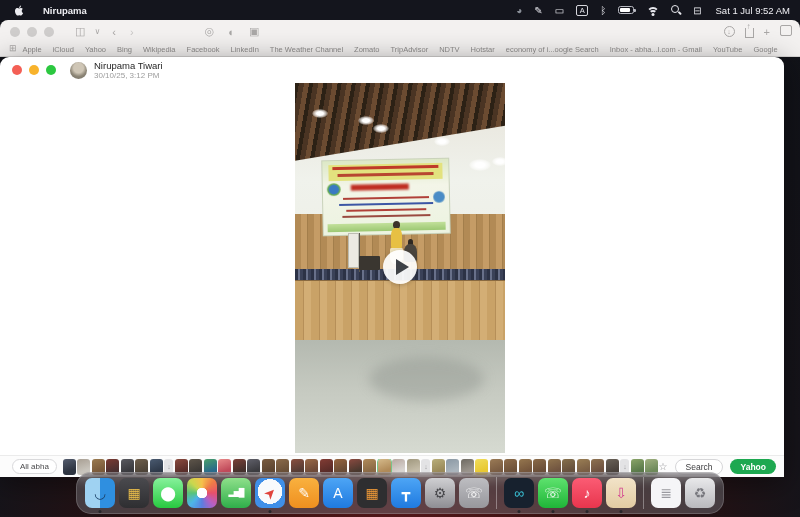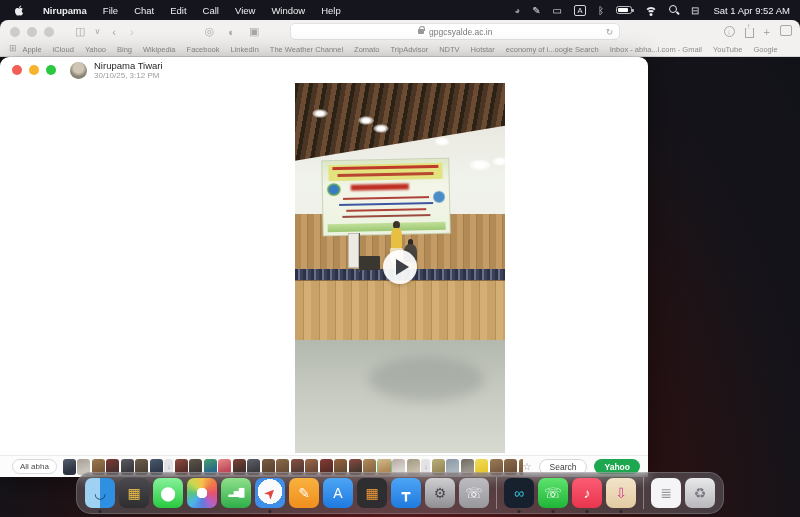--- a/index.html
+++ b/index.html
@@ -46,21 +46,21 @@
   .circ-dl{width:11px;height:11px;border:1px solid #a9a7a6;border-radius:50%;font-size:7px;display:flex;align-items:center;justify-content:center;color:#a9a7a6;}
   .share-ic{width:9px;height:10px;border:1px solid #a9a7a6;border-top:0;position:relative;margin-top:3px;}
   .share-ic::before{content:"↑";position:absolute;top:-6px;left:1px;font-size:8px;color:#a9a7a6;}
   .tabs-ic{width:10px;height:9px;border:1px solid #a9a7a6;border-radius:2px;position:relative;}
   .tabs-ic::before{content:"";position:absolute;right:-3px;top:-3px;width:10px;height:9px;border:1px solid #a9a7a6;border-radius:2px;background:#f3f1f0;}
   .fav-bar{height:13px;display:flex;align-items:center;justify-content:center;gap:11px;font-size:7.5px;color:#8e8c8b;position:relative;}
   .fav-grid{position:absolute;left:9px;top:0;font-size:9px;color:#a9a7a6;}
   .fav-item{white-space:nowrap;}
 
   
-  .viewer{position:absolute;top:57px;left:0;width:648px;height:420px;background:#ffffff;border-radius:9px 9px 0 0;box-shadow:0 6px 30px rgba(0,0,0,.45);}
+  .viewer{position:absolute;top:57px;left:0;width:784px;height:420px;background:#ffffff;border-radius:9px 9px 0 0;box-shadow:0 6px 30px rgba(0,0,0,.45);}
   .v-head{position:absolute;top:0;left:0;right:0;height:26px;display:flex;align-items:center;padding:0 12px;}
   .tl2{display:flex;gap:7px;margin-right:14px;}
   .tl2 i{width:10px;height:10px;border-radius:50%;}
   .tl2 i:nth-child(1){background:#f45f55;}
   .tl2 i:nth-child(2){background:#f8b32c;}
   .tl2 i:nth-child(3){background:#2cc840;}
   .avatar{width:17px;height:17px;border-radius:50%;background:radial-gradient(circle at 50% 35%, #cfc6b6 0 35%, #8d8677 60%, #6f6a5e 100%);margin-right:7px;}
   .sender{font-size:9.5px;color:#262626;line-height:11px;}
   .tstamp{font-size:8px;color:#9c9c9c;line-height:9px;}
 
@@ -119,60 +119,54 @@
   .dk-div{width:1px;height:32px;background:rgba(255,255,255,.35);margin:0 3px;flex:0 0 auto;}
 </style>
 </head>
 <body>
 
 <div class="menubar">
   <svg class="apple" viewBox="0 0 16 16">
     <path fill="#ececf0" d="M11.3 8.6c0-1.8 1.5-2.7 1.6-2.7-.9-1.3-2.2-1.4-2.7-1.5-1.1-.1-2.2.7-2.8.7-.6 0-1.5-.7-2.4-.6-1.2 0-2.4.7-3 1.8-1.3 2.2-.3 5.5.9 7.3.6.9 1.3 1.9 2.3 1.8.9 0 1.3-.6 2.4-.6s1.4.6 2.4.6 1.6-.9 2.2-1.8c.7-1 1-2 1-2.1-.1 0-1.9-.7-1.9-2.9zM9.5 3.2c.5-.6.8-1.5.8-2.3-.7 0-1.6.5-2.1 1.1-.5.5-.9 1.4-.8 2.2.8.1 1.6-.4 2.1-1z"></path>
   </svg>
   <span class="menu-item app">Nirupama</span>
-  <span id="menu-items"><span class="menu-item">File</span><span class="menu-item">Chat</span><span class="menu-item">Edit</span><span class="menu-item">Call</span><span class="menu-item">View</span><span class="menu-item">Window</span><span class="menu-item">Help</span></span>
   <div class="mb-right">
     <span class="glyph" style="color:#8a8f98;">◕</span>
     <span class="glyph">✎</span>
     <span class="glyph">▭</span>
     <span class="boxedA">A</span>
     <span class="glyph">ᛒ</span>
     <span class="battery">
         <i></i>
       </span>
     <span class="wifi">
         <i></i>
         <i></i>
         <i></i>
       </span>
     <span class="search-ic"></span>
     <span class="glyph">⊟</span>
-    <span class="clock">Sat 1 Apr 9:52 AM</span>
+    <span class="clock">Sat 1 Jul 9:52 AM</span>
   </div>
 </div>
 
 <div class="safari">
   <div class="saf-toolbar">
     <div class="tl">
         <i></i>
         <i></i>
         <i></i>
       </div>
     <span class="saf-ic">◫</span>
     <span class="saf-ic small">∨</span>
     <span class="saf-ic" style="margin-left:10px;">‹</span>
     <span class="saf-ic" style="color:#c8c6c5;">›</span>
     <span class="saf-ic" style="margin-left:64px;">◎</span>
     <span class="saf-ic">◐</span>
     <span class="saf-ic">▣</span>
-    <div class="addr">
-      <span class="lock"></span>
-      <span>gpgcsyalde.ac.in</span>
-      <span class="reload">↻</span>
-    </div>
     <div class="saf-right">
       <span class="circ-dl">↓</span>
       <span class="share-ic"></span>
       <span class="saf-ic" style="margin:0;">+</span>
       <span class="tabs-ic"></span>
     </div>
   </div>
   <div class="fav-bar">
     <span class="fav-grid">⊞</span>
     <span id="fav-items" style="display: contents;"><span class="fav-item">Apple</span><span class="fav-item">iCloud</span><span class="fav-item">Yahoo</span><span class="fav-item">Bing</span><span class="fav-item">Wikipedia</span><span class="fav-item">Facebook</span><span class="fav-item">LinkedIn</span><span class="fav-item">The Weather Channel</span><span class="fav-item">Zomato</span><span class="fav-item">TripAdvisor</span><span class="fav-item">NDTV</span><span class="fav-item">Hotstar</span><span class="fav-item">economy of i...oogle Search</span><span class="fav-item">Inbox  - abha...l.com - Gmail</span><span class="fav-item">YouTube</span><span class="fav-item">Google</span></span>

